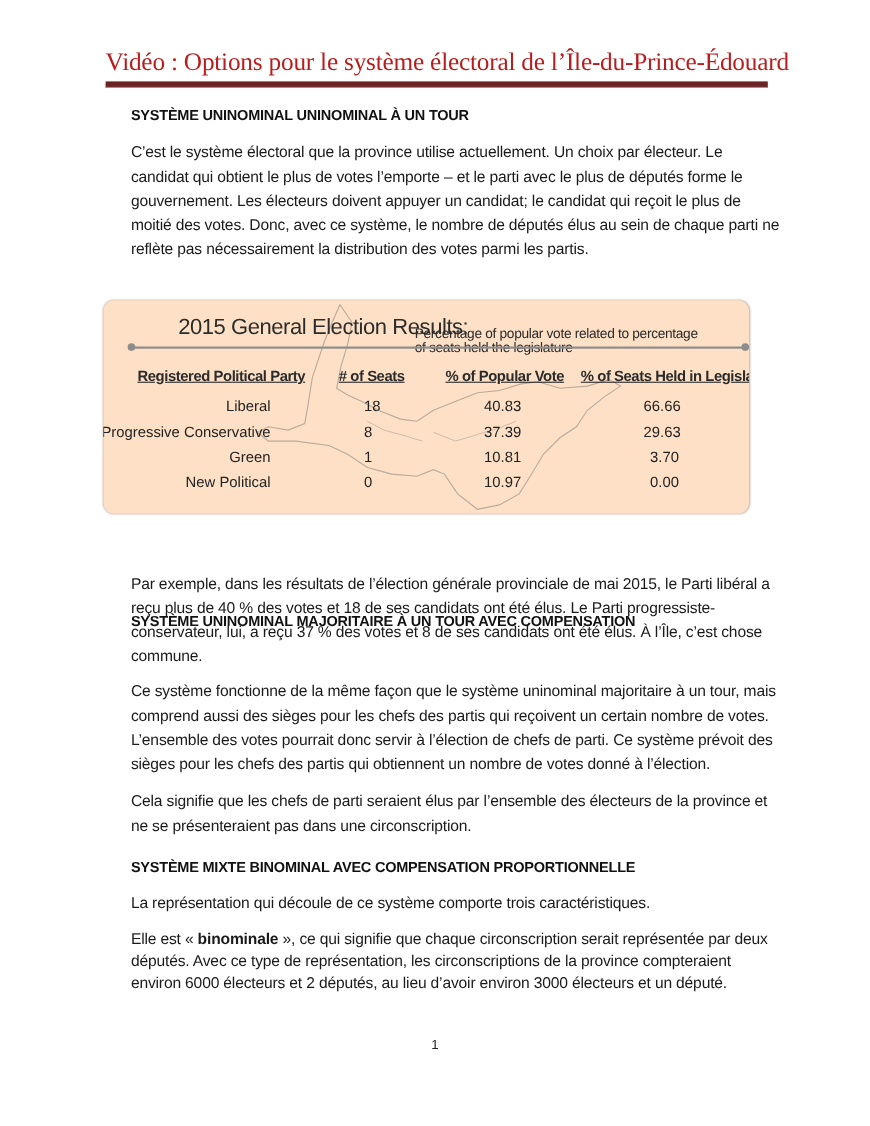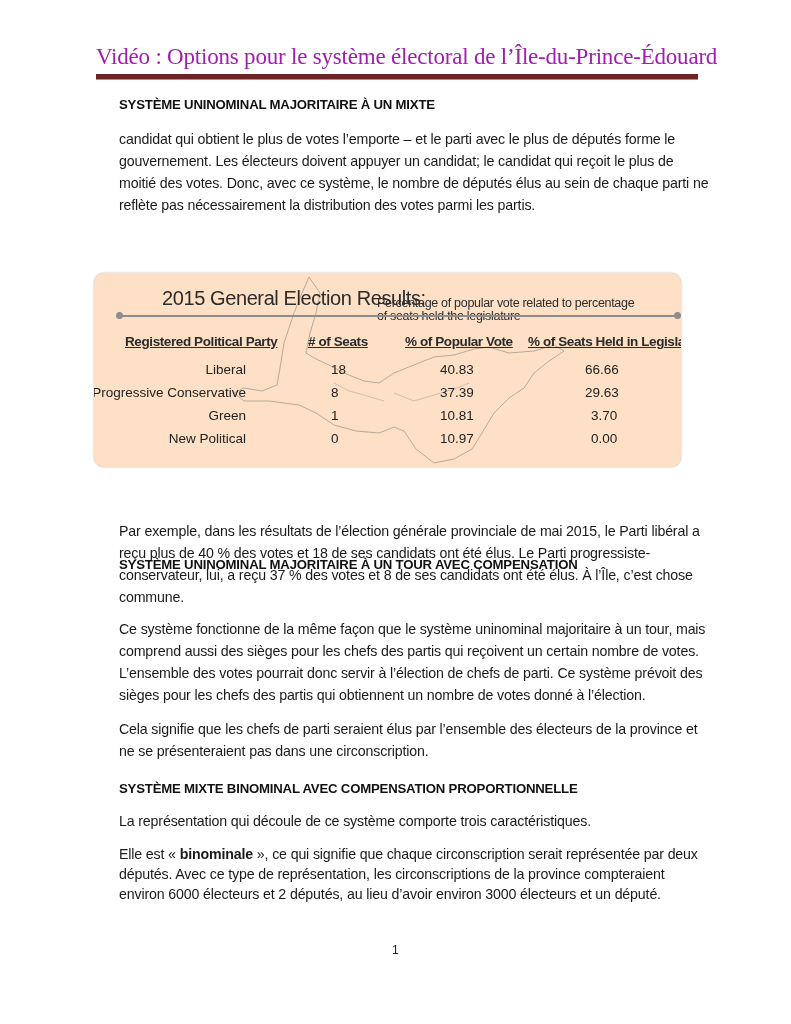--- a/index.html
+++ b/index.html
@@ -1,17 +1,17 @@
 <!DOCTYPE html>
 <html><head>
 <meta charset="utf-8">
 <style>
   html, body { margin:0; padding:0; background:#ffffff; }
   body { width:791px; height:1024px; position:relative; overflow:hidden; font-family:"Liberation Sans", sans-serif; color:#1a1a1a; }
-  .page-title { position:absolute; left:96px; top:44px; width:604px; font-family:"Liberation Serif", serif; font-size:23px; color:#a21caf; white-space:nowrap; letter-spacing:-0.2px; }
+  .page-title { position:absolute; left:96px; top:44px; width:604px; font-family:"Liberation Serif", serif; font-size:23px; color:#b91c1c; white-space:nowrap; letter-spacing:-0.2px; }
   .title-rule { position:absolute; left:96px; top:74px; width:602px; height:5px; background:#6b2424; border-bottom:1px solid #b88; }
   .heading { position:absolute; left:119px; font-size:13.2px; font-weight:bold; color:#111; white-space:nowrap; letter-spacing:-0.2px; }
   .para { position:absolute; left:119px; width:590px; font-size:14.2px; line-height:22px; color:#1a1a1a; letter-spacing:-0.15px; }
   .para .line { display:block; white-space:nowrap; }
   .para.tight { line-height:20px; }
   .chart-box { position:absolute; left:94px; top:273px; width:587px; height:194px; background:#fde0c6; border-radius:10px; box-shadow:0 0 2px #b9a799; overflow:hidden; }
   .chart-map { position:absolute; left:0; top:0; width:603px; height:194px; }
   .chart-title { position:absolute; left:68px; top:14px; font-size:20px; color:#2b2b2b; white-space:nowrap; letter-spacing:-0.4px; }
   .chart-subtitle { position:absolute; left:283px; top:7px; font-size:12.5px; line-height:13px; color:#2b2b2b; letter-spacing:-0.3px;margin-top:17px; }
   .chart-rule { position:absolute; left:26px; top:42px; width:556px; height:2px; background:#8d8d8d; }
@@ -19,22 +19,23 @@
   .col-head { position:absolute; top:61px; font-size:13.5px; font-weight:bold; color:#2b2b2b; text-decoration:underline; white-space:nowrap; letter-spacing:-0.4px; }
   .row-cell { position:absolute; font-size:13.5px; color:#222; white-space:nowrap; }
   .page-number { position:absolute; left:392px; top:943px; font-size:12px; color:#222; }
 </style>
 </head>
 <body>
 
 <div class="page-title">Vidéo : Options pour le système électoral de l’Île-du-Prince-Édouard</div>
 <div class="title-rule"></div>
 
-<div class="heading" style="top:97px;">SYSTÈME UNINOMINAL MAJORITAIRE À UN MIXTE</div>
+<div class="heading" style="top:97px;">SYSTÈME UNINOMINAL UNINOMINAL À UN TOUR</div>
 <div class="para" style="top:128px;">
+  <span class="line">C’est le système électoral que la province utilise actuellement. Un choix par électeur. Le</span>
   <span class="line">candidat qui obtient le plus de votes l’emporte – et le parti avec le plus de députés forme le</span>
   <span class="line">gouvernement. Les électeurs doivent appuyer un candidat; le candidat qui reçoit le plus de</span>
   <span class="line">moitié des votes. Donc, avec ce système, le nombre de députés élus au sein de chaque parti ne</span>
   <span class="line">reflète pas nécessairement la distribution des votes parmi les partis.</span>
 </div>
 
 <div class="chart-box">
   <svg class="chart-map" viewBox="0 0 603 194">
     <path d="M215 4 L208 20 L200 40 L190 70 L186 95 L183 112 L168 118 L150 115 L140 120 L150 128 L175 128 L205 132 L222 140 L240 152 L262 158 L285 160 L300 154 L310 158 L322 176 L340 190 L360 186 L378 176 L388 160 L400 140 L415 125 L430 115 L440 100 L455 88 L470 78 L460 72 L440 78 L415 80 L395 74 L380 76 L360 82 L340 84 L325 90 L300 100 L285 110 L270 108 L250 100 L235 92 L222 86 L212 80 L216 60 L222 40 L226 20 Z" fill="none" stroke="#b9aa9c" stroke-width="1"></path>
     <path d="M300 120 L320 128 L340 122 L360 116 L375 110" fill="none" stroke="#c6b6a6" stroke-width="0.8"></path>

